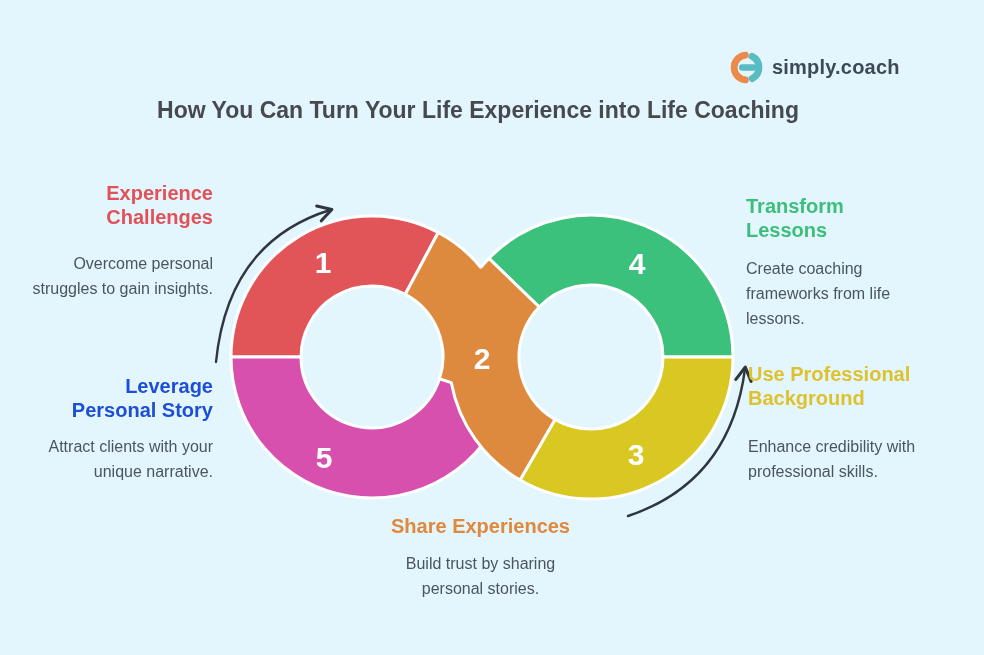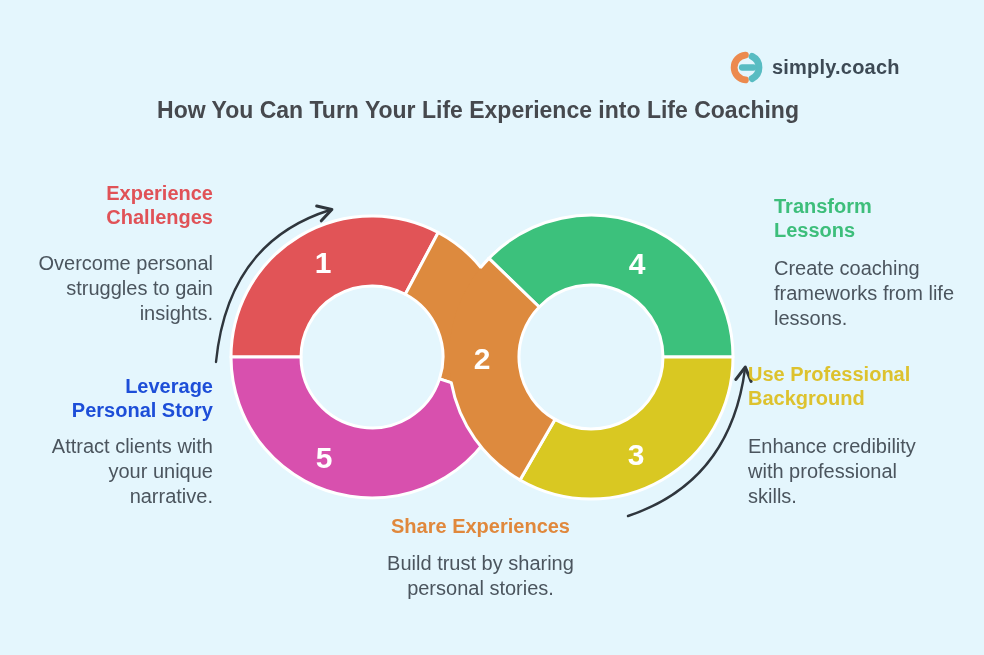--- a/index.html
+++ b/index.html
@@ -20,39 +20,39 @@
   
   .fig{position:absolute;top:0;left:0;}
   
   .num{
     position:absolute;transform:translate(-50%,-50%);
     color:#ffffff;font-size:30px;font-weight:700;
   }
   
   .label{position:absolute;}
   .label .hd{font-size:20px;line-height:24px;font-weight:700;}
-  .label .bd{font-size:20px;line-height:25px;color:#4b555e;}
+  .label .bd{font-size:16px;line-height:25px;color:#4b555e;}
   .align-r{text-align:right;}
   .align-l{text-align:left;}
   .align-c{text-align:center;}
   .align-r .hd,.align-r .bd{margin-left:auto;}
   .align-c .hd,.align-c .bd{margin-left:auto;margin-right:auto;}
   .hd-red{color:#e05257;}
   .hd-pink{color:#1d4ed8;}
   .hd-green{color:#3dbe7b;}
   .hd-yellow{color:#ddc22e;}
   .hd-orange{color:#e0883c;}
   
   .lb-1{right:771px;top:181px;width:190px;}
   .lb-1 .hd{max-width:160px;}
   .lb-1 .bd{max-width:190px;margin-top:22px;}
   .lb-5{right:771px;top:374px;width:190px;}
   .lb-5 .hd{max-width:160px;}
   .lb-5 .bd{max-width:175px;margin-top:12px;}
-  .lb-4{left:746px;top:194px;width:205px;margin-left:28px;}
+  .lb-4{left:746px;top:194px;width:205px;}
   .lb-4 .hd{max-width:160px;}
   .lb-4 .bd{max-width:200px;margin-top:14px;}
   .lb-3{left:748px;top:362px;width:205px;}
   .lb-3 .hd{max-width:170px;}
   .lb-3 .bd{max-width:190px;margin-top:24px;}
   .lb-2{left:358px;top:514px;width:245px;}
   .lb-2 .bd{max-width:215px;margin-top:13px;}
 </style>
 </head>
 <body>

